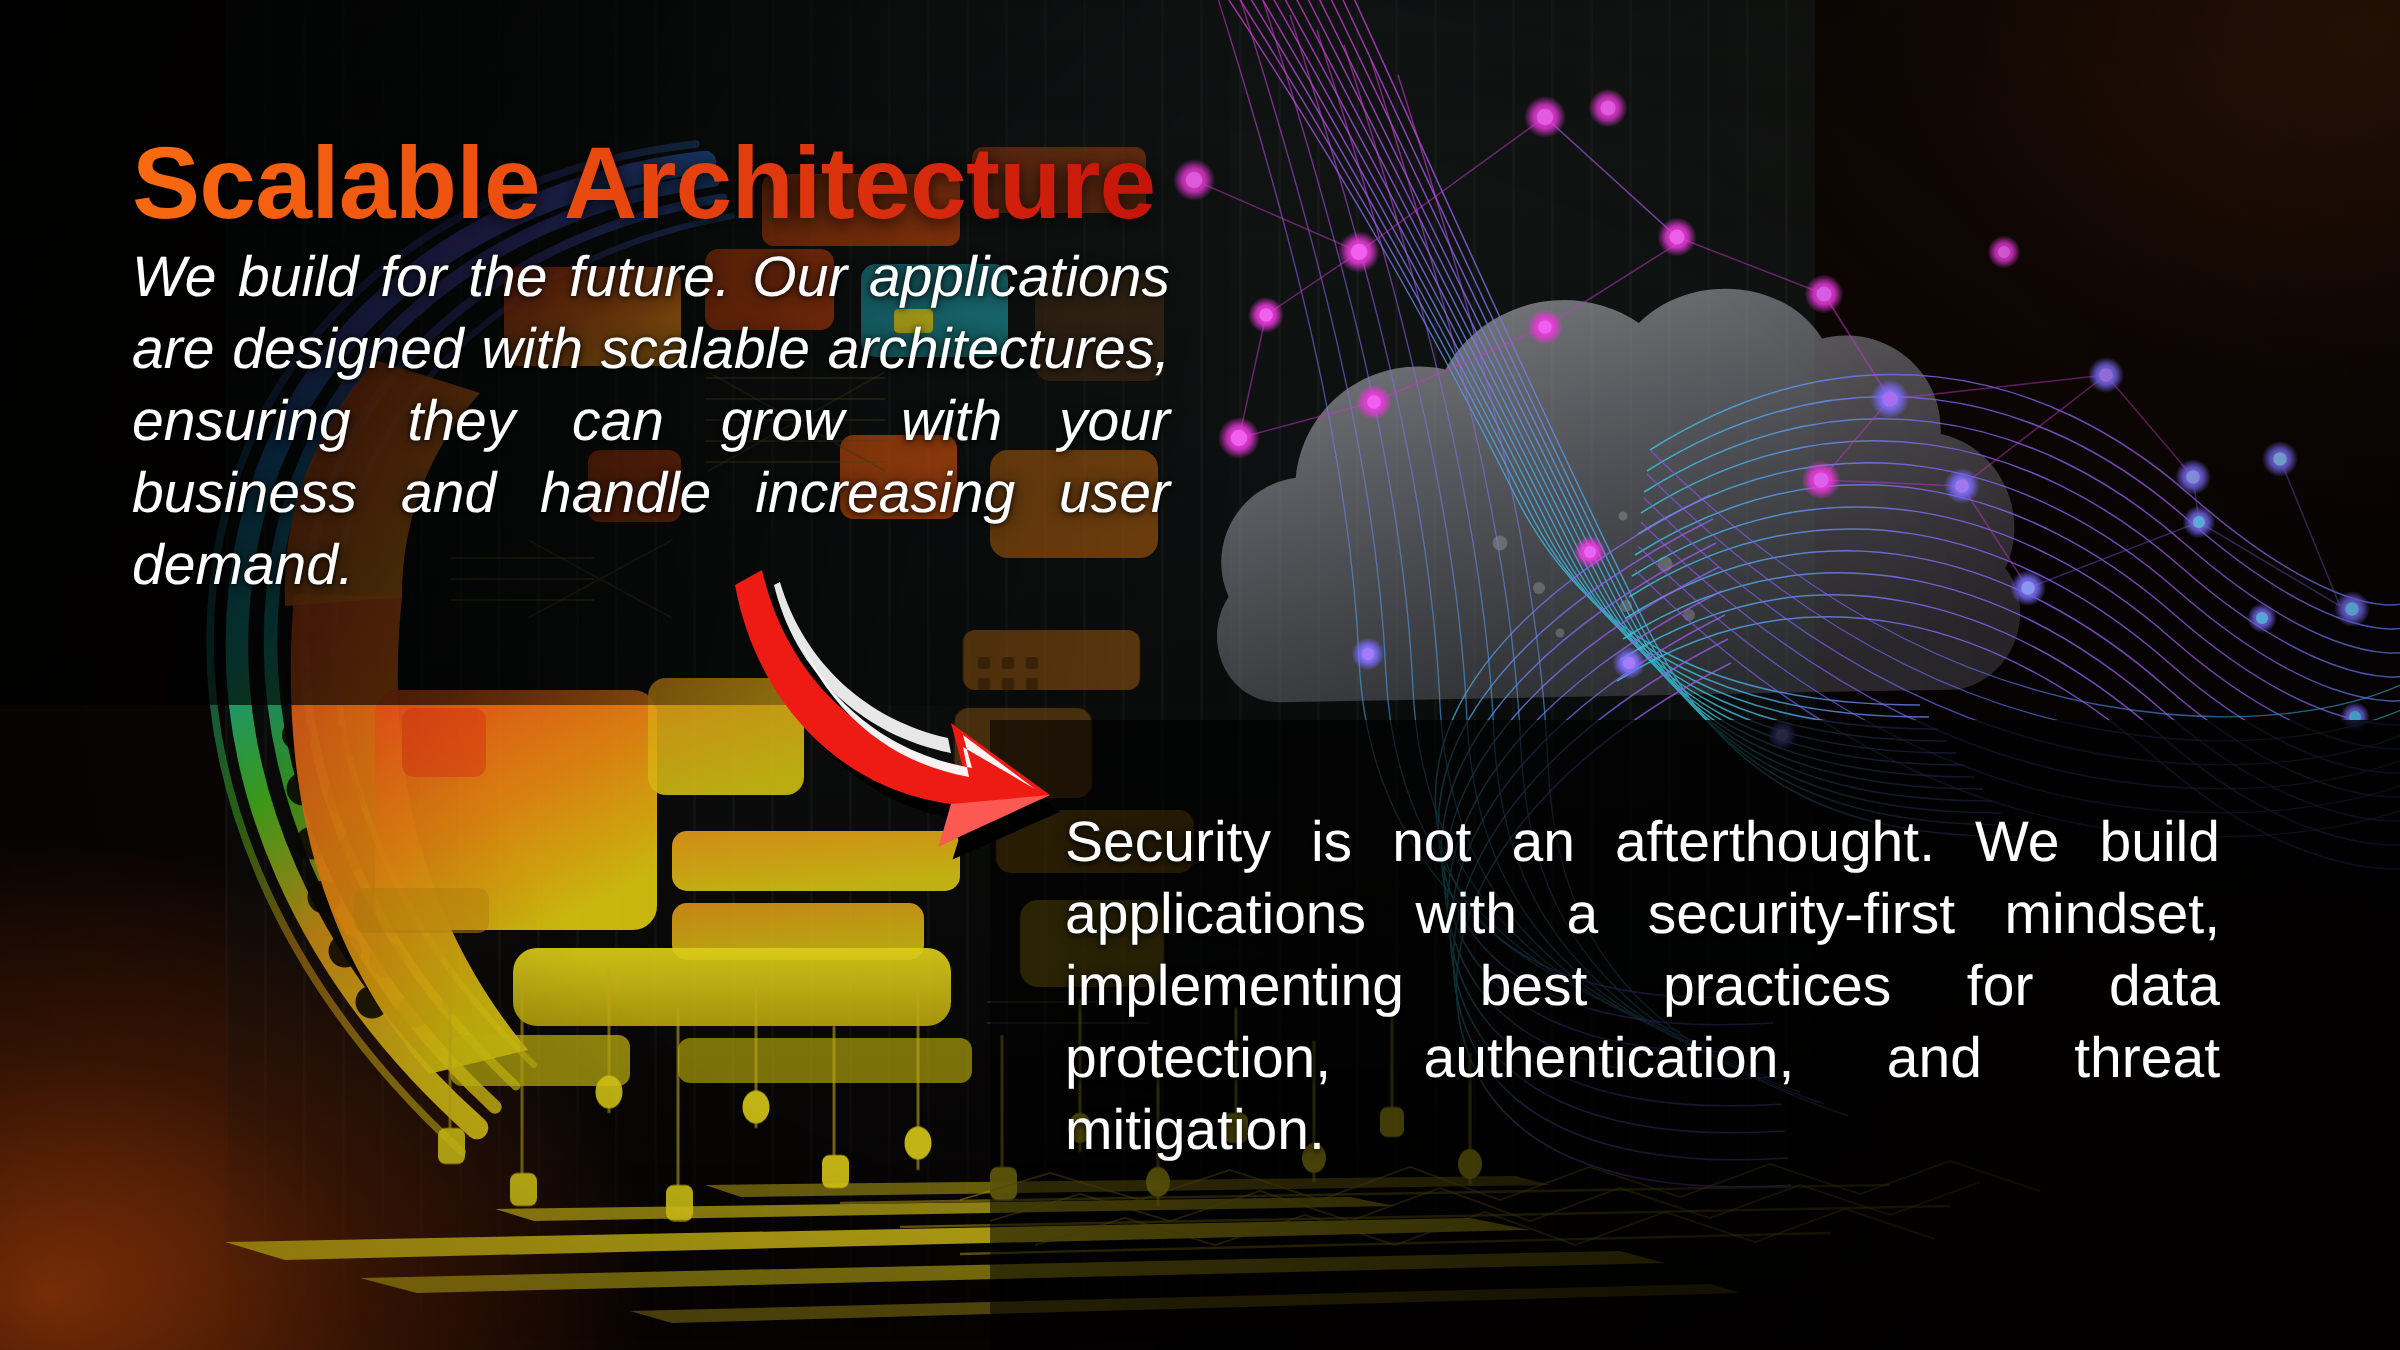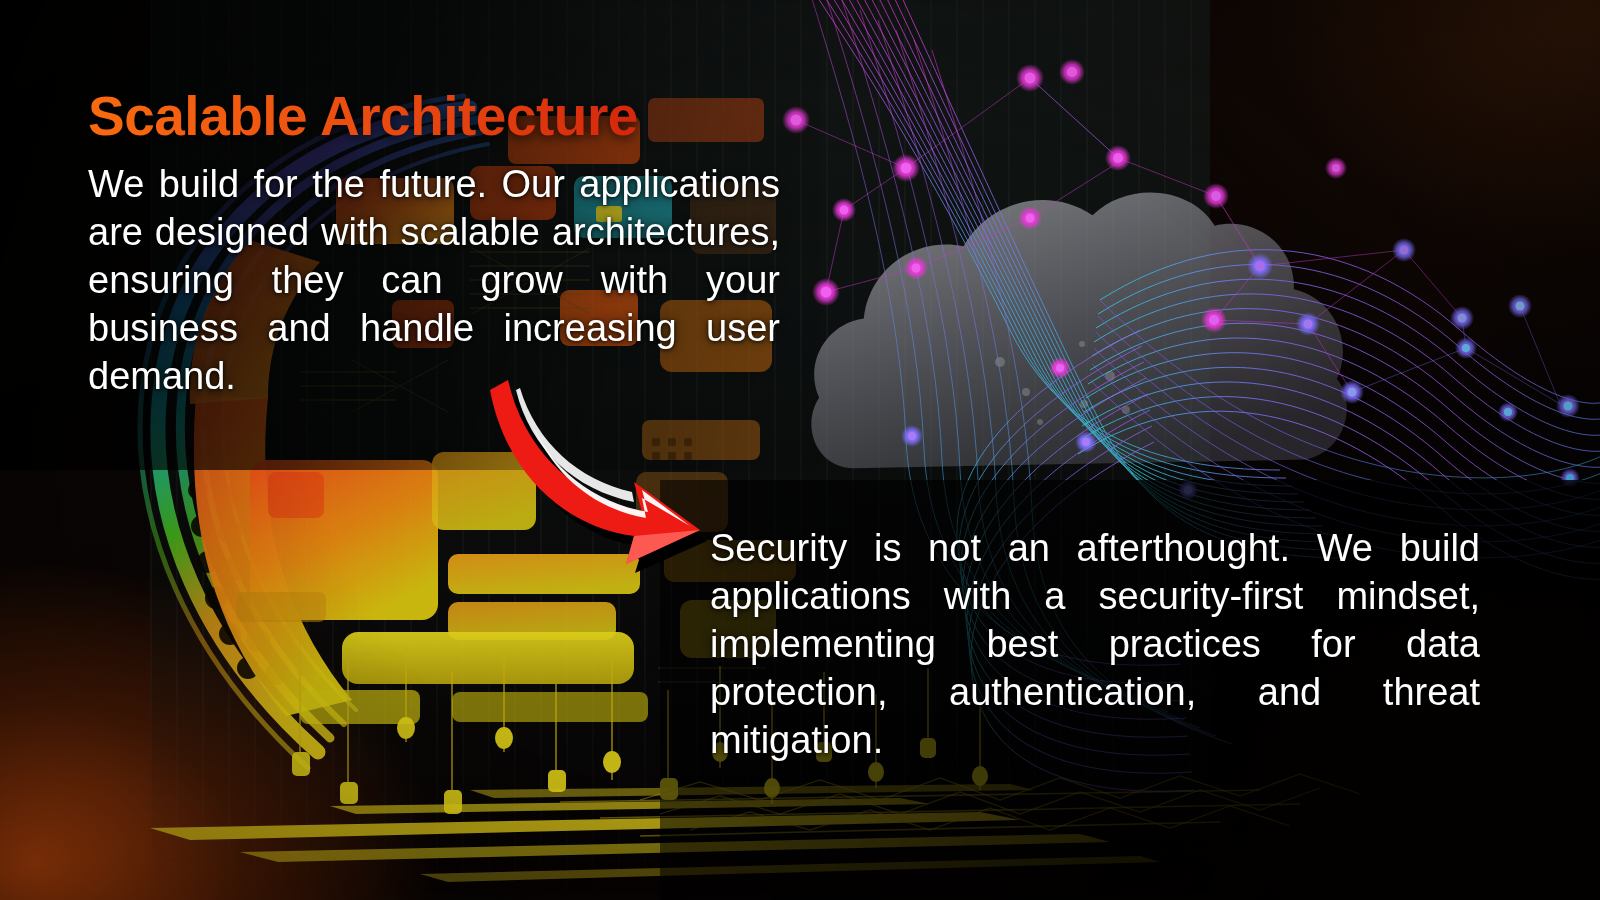--- a/index.html
+++ b/index.html
@@ -70,27 +70,27 @@
     color:#ffffff;
     text-align:justify;
     text-justify:inter-word;
     font-weight:400;
     text-shadow:0 1px 4px rgba(0,0,0,.92), 0 0 14px rgba(0,0,0,.65);
   }
   .para::after { content:""; display:inline-block; width:100%; }
 
   
   #block-scalable { left:88px; top:88px; width:700px; }
-  #block-scalable .heading { font-size:55px; }
-  #block-scalable .para { width:692px; font-size:38px; line-height:48px; margin-top:16px; }
+  #block-scalable .heading { font-size:68px; }
+  #block-scalable .para { width:692px; font-size:38px; line-height:48px; margin-top:4px;font-style:italic; }
 
   
   #block-security { left:710px; top:514px; width:775px; }
   #block-security .heading { font-size:51px; }
-  #block-security .para { width:770px; font-size:38px; line-height:48px; margin-top:10px; }
+  #block-security .para { width:770px; font-size:38px; line-height:48px; margin-top:24px; }
 
   
   #curved-arrow { position:absolute; left:486px; top:378px; width:250px; height:215px; }
 </style>
 </head>
 <body>
 
 <div class="stage">
 
   <div class="bg-layer bg-base"></div>

